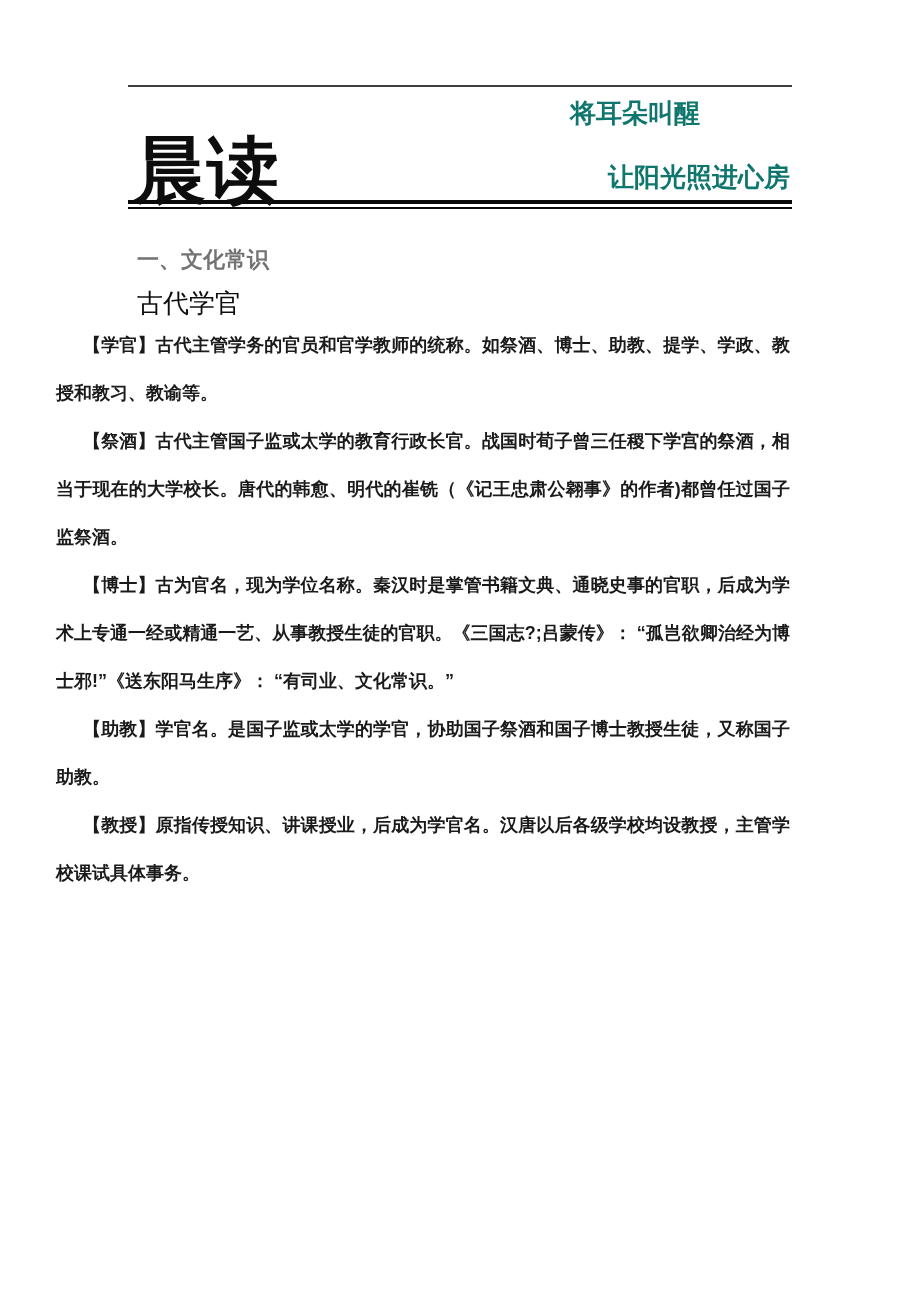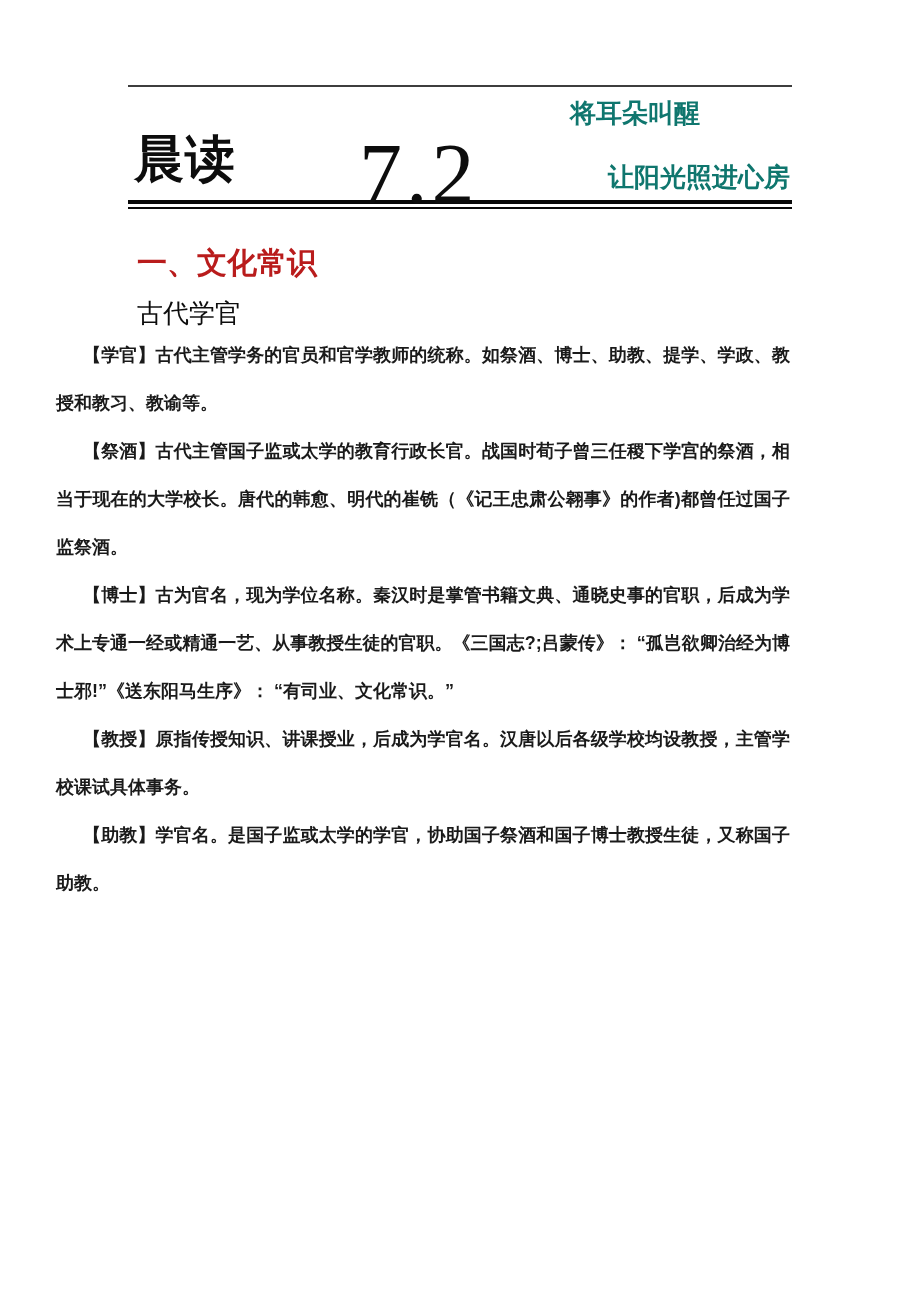--- a/index.html
+++ b/index.html
@@ -20,21 +20,21 @@
   }
   .masthead {
     position: relative;
     margin: 0 130px 0 137px;
     height: 113px;
   }
   .masthead-title {
     position: absolute;
     left: -3px;
     top: 47px;
-    font-size: 50px;
+    font-size: 72px;
     font-weight: 900;
     line-height: 1;
     letter-spacing: 1px;
     color: #0d0d0d;
     white-space: nowrap;
   }
   .masthead-edition {
     position: absolute;
     left: 222px;
     top: 44px;
@@ -60,25 +60,24 @@
   .slogan-line2 { margin-top: 38px; white-space: nowrap; }
   .double-rule {
     margin: 0 128px;
     height: 9px;
     border-top: 4px solid #0a0a0a;
     border-bottom: 2px solid #0a0a0a;
     box-sizing: border-box;
   }
   .section-heading {
     margin: 38px 130px 0 137px;
-    font-size: 30px;
+    font-size: 22px;
     font-weight: 800;
     line-height: 1.2;
-    color: #b91c1c;
-    font-family: Liberation Mono, monospace;
+    color: #737373;
   }
   .section-subheading {
     margin: 14px 130px 0 137px;
     font-size: 26px;
     font-weight: 400;
     line-height: 1.3;
     color: #0d0d0d;
   }
   .body-text {
     margin: 0 130px 0 56px;
@@ -96,34 +95,33 @@
 </style>
 </head>
 <body>
 
 <div class="page">
 
   <div class="top-rule"></div>
 
   <div class="masthead">
     <span class="masthead-title">晨读</span>
-    <span class="masthead-edition">7.2</span>
     <div class="masthead-slogans">
       <div class="slogan-line1">将耳朵叫醒</div>
       <div class="slogan-line2">让阳光照进心房</div>
     </div>
   </div>
 
   <div class="double-rule"></div>
 
   <h1 class="section-heading">一、文化常识</h1>
 
   <h2 class="section-subheading">古代学官</h2>
 
   <div class="body-text">
     <p>【学官】古代主管学务的官员和官学教师的统称。如祭酒、博士、助教、提学、学政、教授和教习、教谕等。</p>
     <p>【祭酒】古代主管国子监或太学的教育行政长官。战国时荀子曾三任稷下学宫的祭酒，相当于现在的大学校长。唐代的韩愈、明代的崔铣（《记王忠肃公翱事》的作者)都曾任过国子监祭酒。</p>
     <p>【博士】古为官名，现为学位名称。秦汉时是掌管书籍文典、通晓史事的官职，后成为学术上专通一经或精通一艺、从事教授生徒的官职。《三国志?;吕蒙传》： “孤岂欲卿治经为博士邪!”《送东阳马生序》： “有司业、文化常识。”</p>
+    <p>【助教】学官名。是国子监或太学的学官，协助国子祭酒和国子博士教授生徒，又称国子助教。</p>
     <p>【教授】原指传授知识、讲课授业，后成为学官名。汉唐以后各级学校均设教授，主管学校课试具体事务。</p>
-    <p>【助教】学官名。是国子监或太学的学官，协助国子祭酒和国子博士教授生徒，又称国子助教。</p>
   </div>
 
 </div>
 
 </body></html>

